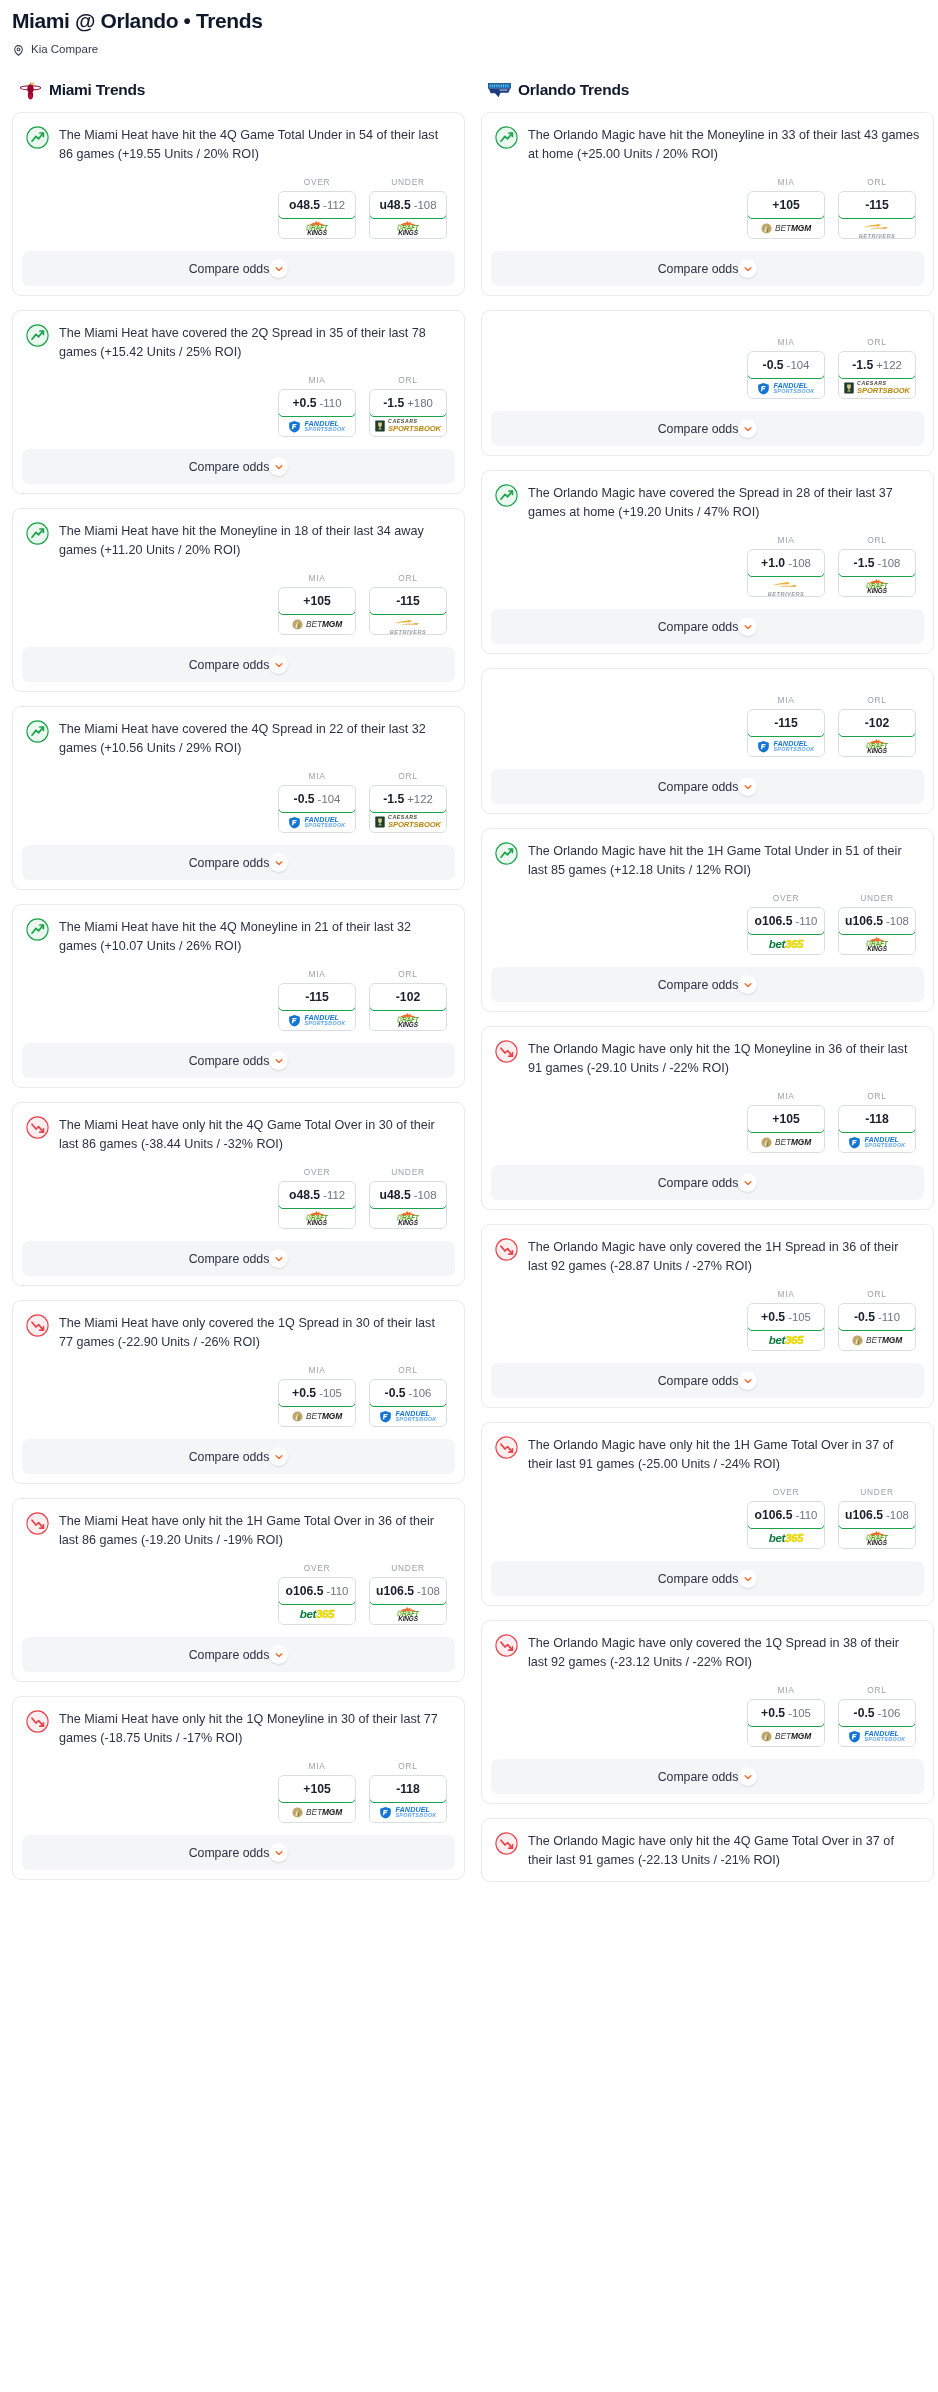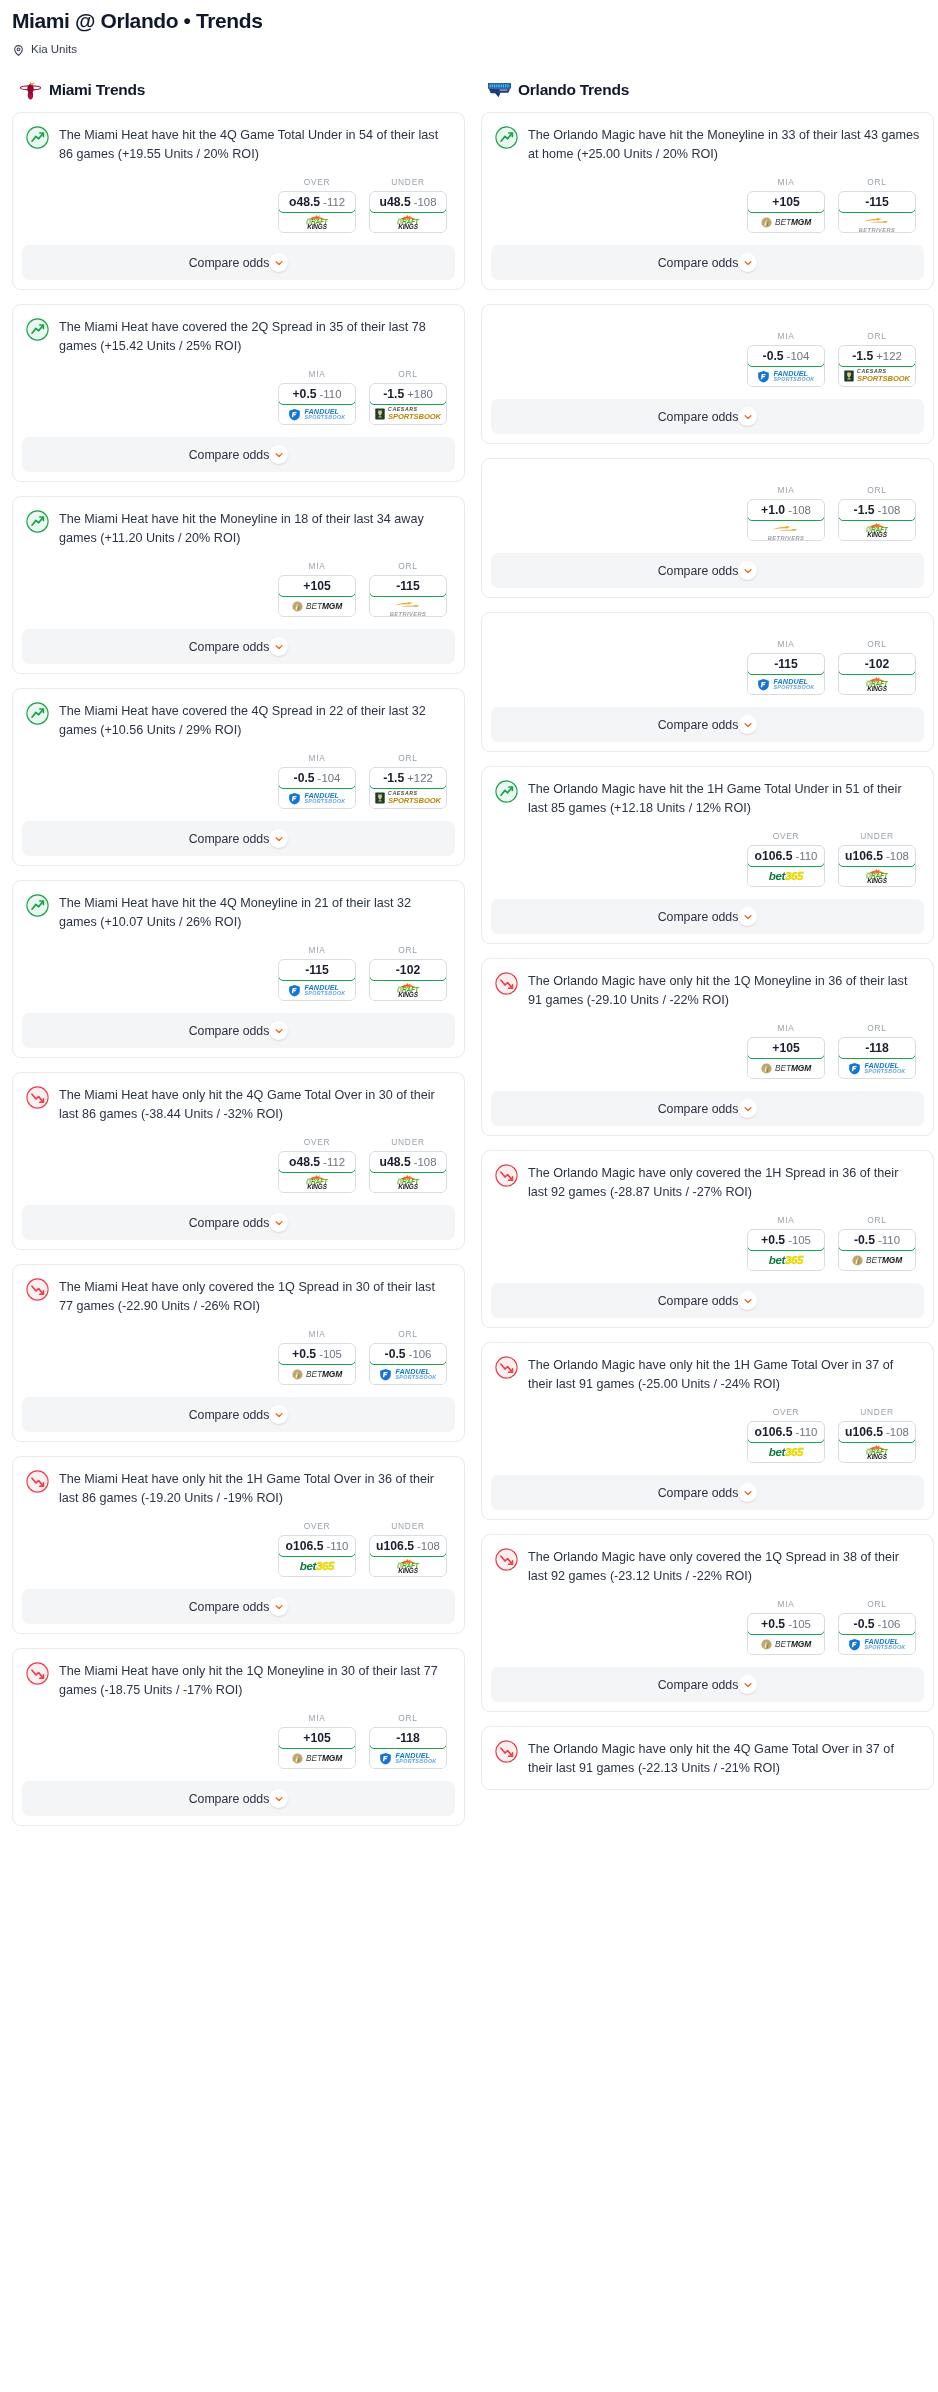--- a/index.html
+++ b/index.html
@@ -93,21 +93,21 @@
   }
   .odds-box {
     border: 1px solid #d9dde3;
     border-radius: 6px;
     overflow: hidden;
     background: #fff;
   }
   .odds-value {
     border: 1px solid #1aa34a;
     border-radius: 5px;
-    height: 22px;
+    height: 28px;
     display: flex;
     align-items: center;
     justify-content: center;
     gap: 3px;
     background: #fff;
     margin: -1px;
     position: relative;
     z-index: 2;
   }
   .odds-main { font-size: 12.2px; font-weight: 700; color: #1a1f2e; }
@@ -172,21 +172,21 @@
 
 <div class="page-header">
   <div class="page-title">Miami @ Orlando • Trends</div>
   <div class="venue-row">
     <span class="venue-icon">
       <svg viewBox="0 0 24 24" width="13" height="13" fill="none" stroke="#333b4d" stroke-width="1.9">
         <path d="M12 21s7-6.2 7-11a7 7 0 1 0-14 0c0 4.8 7 11 7 11z"></path>
         <circle cx="12" cy="10" r="2.6"></circle>
       </svg>
     </span>
-    <span class="venue-name">Kia Units</span>
+    <span class="venue-name">Kia Compare</span>
   </div>
 </div>
 
 <div class="columns" id="columns">
     <div class="column">
       <div class="col-header">
         <span class="team-logo"><svg viewBox="0 0 24 22" width="23" height="21">
             <ellipse cx="12" cy="8.2" rx="10.6" ry="2.2" fill="none" stroke="#98002e" stroke-width="1.1"></ellipse>
             <path d="M12 3.2 C13.6 5.4 15.4 6.4 15.4 9.4 C15.4 12.2 13.6 13.6 12 13.6 C10.4 13.6 8.6 12.2 8.6 9.4 C8.6 6.4 10.4 5.4 12 3.2Z" fill="#98002e"></path>
             <path d="M12 9.5 C13.3 11.6 14.8 13.0 14.8 15.6 C14.8 18.6 13.4 20.4 12 20.4 C10.6 20.4 9.2 18.6 9.2 15.6 C9.2 13.0 10.7 11.6 12 9.5Z" fill="#98002e"></path>
@@ -861,20 +861,28 @@
           <span class="compare-label">Compare odds</span>
           <span class="chev-btn">
             <svg viewBox="0 0 16 16" width="10" height="10" fill="none" stroke="#f1682a" stroke-width="2.1" stroke-linecap="round" stroke-linejoin="round">
               <path d="M3.4 6 L8 10.4 L12.6 6"></path>
             </svg>
           </span>
         </div>
       </div>
       <div class="trend-card">
         <div class="trend-body">
+          <div class="trend-top">
+            <span class="trend-icon"><svg viewBox="0 0 23 23" width="23" height="23">
+                <circle cx="11.5" cy="11.5" r="10.6" fill="#eaf8ef" stroke="#1aa34a" stroke-width="1.1"></circle>
+                <path d="M6 15.2 L10 10.4 L12.6 12.8 L17 7.4" fill="none" stroke="#1aa34a" stroke-width="1.7" stroke-linecap="round" stroke-linejoin="round"></path>
+                <path d="M13.9 7.0 L17.4 7.0 L17.4 10.4" fill="none" stroke="#1aa34a" stroke-width="1.7" stroke-linecap="round" stroke-linejoin="round"></path>
+              </svg></span>
+            <div class="trend-text">The Orlando Magic have covered the Spread in 28 of their last 37 games at home (+19.20 Units / 47% ROI)</div>
+          </div>
           <div class="odds-row">
             <div class="odds-cell">
               <div class="odds-label">MIA</div>
               <div class="odds-box">
                 <div class="odds-value">
                   <span class="odds-main">+1.0</span>
                   <span class="odds-juice">-108</span>
                 </div>
                 <div class="odds-book">
                   <div class="bk">

